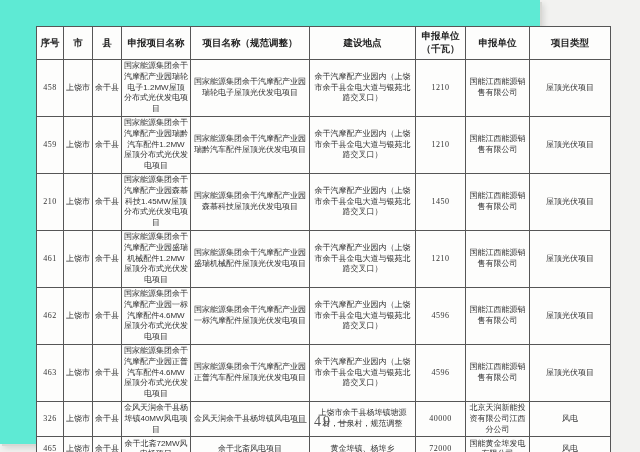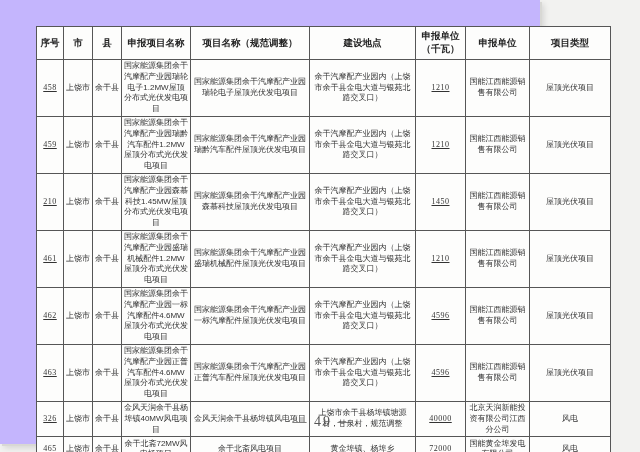--- a/index.html
+++ b/index.html
@@ -4,21 +4,21 @@
 <style>
   html,body{margin:0;padding:0;}
   body{
     width:640px;height:452px;overflow:hidden;
     background:#f2f2f0;
     font-family:"Liberation Sans", sans-serif;
     color:#2e2e2e;
   }
   .page{
     position:relative;width:540px;height:444px;
-    background:#c4b5fd;
+    background:#5eead4;
     box-shadow:2px 2px 0 #d8d8d4, 4px 4px 6px rgba(0,0,0,0.12);
   }
   table.doc{
     position:absolute;left:36px;top:26px;width:574px;
     border-collapse:collapse;table-layout:fixed;
     background:#fdfdfc;
   }
   table.doc th, table.doc td{
     border:1px solid #565656;
     text-align:center;vertical-align:middle;
@@ -26,21 +26,21 @@
     word-break:break-all;
     line-height:1.35;
     color:#333;
   }
   table.doc th{
     font-size:9.5px;font-weight:bold;height:30px;color:#222;
   }
   table.doc td{font-size:8px;}
   td.num{
     font-family:"Liberation Serif", serif;
-    font-size:9px;letter-spacing:0.5px;text-decoration:underline;
+    font-size:9px;letter-spacing:0.5px;
   }
   .footer{
     position:absolute;left:36px;width:574px;top:414px;
     text-align:center;
     font-family:"Liberation Serif", serif;
     font-size:14px;color:#555;letter-spacing:2px;
   }
 </style>
 </head>
 <body>

